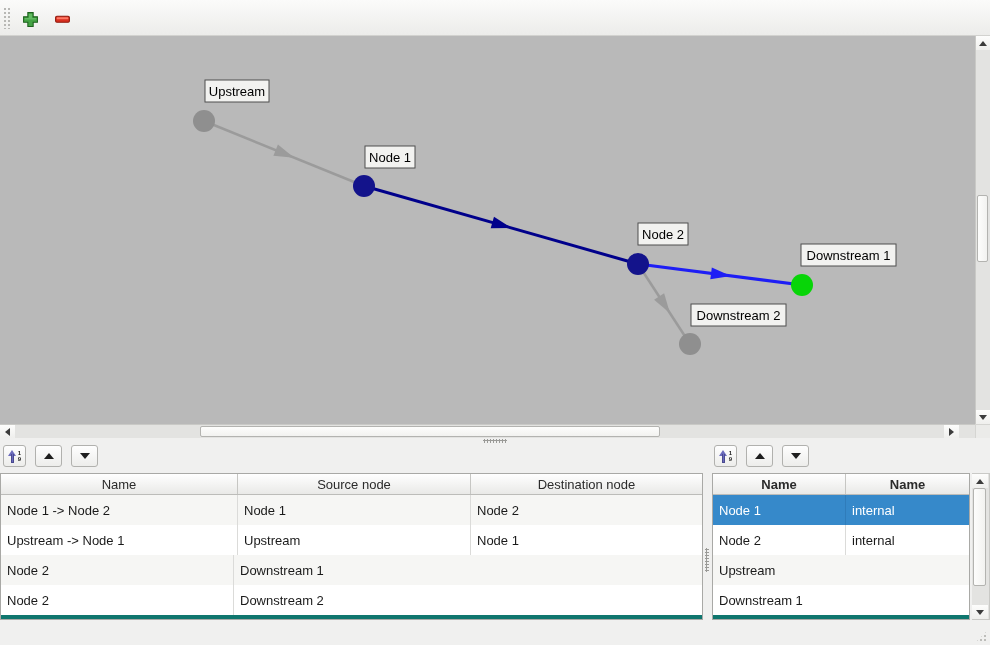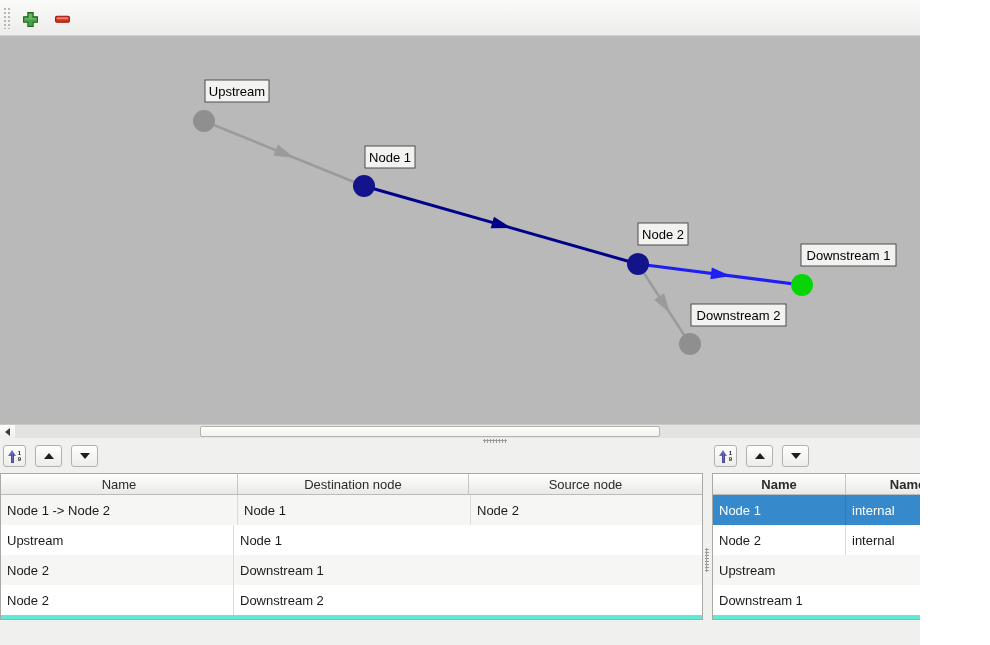--- a/index.html
+++ b/index.html
@@ -1,18 +1,18 @@
 <!DOCTYPE html>
 <html><head>
 <meta charset="utf-8">
 <style>
   * { margin:0; padding:0; box-sizing:border-box; }
   html,body { width:990px; height:645px; }
   body { font-family:"Liberation Sans","DejaVu Sans",sans-serif; font-size:13px; color:#1a1a1a; }
-  #root { position:relative; width:920px; height:645px; background:#f0f0ef; overflow:hidden; }
+  #root { position:relative; width:990px; height:645px; background:#f0f0ef; overflow:hidden; }
 
   
   .topbar { position:absolute; left:0; top:0; width:990px; height:36px;
     background:linear-gradient(#fbfbfa,#ececea); border-bottom:1px solid #d2d2cf; }
   .topbar-grip { position:absolute; left:3px; top:7px; width:9px; height:22px;
     background-image:radial-gradient(circle,#b8b8b5 1px,transparent 1.3px);
     background-size:4px 4px; }
   .tool-btn { position:absolute; top:9px; width:20px; height:20px; border:none;
     background:transparent; cursor:pointer; padding:0; }
   .tool-btn svg { width:17px; height:17px; display:block; margin:auto; }
@@ -67,21 +67,21 @@
   .mini-btn.updown { width:27px; }
   .sort-glyph { display:flex; align-items:center; }
   .sort-arrow { position:relative; width:9px; height:13px; }
   .sort-arrow .stem { position:absolute; left:3px; top:4px; width:3px; height:9px; background:#6b6bbd; border:1px solid #4a4a90; border-top:none; }
   .sort-arrow .head { position:absolute; left:0; top:0; width:0; height:0;
     border-left:4.5px solid transparent; border-right:4.5px solid transparent; border-bottom:6px solid #6b6bbd; }
   .sort-digits { display:flex; flex-direction:column; font-size:6px; line-height:6px;
     color:#222; margin-left:1px; font-weight:bold; }
 
   
-  .table { background:#5eead4; border:1px solid #a9a9a6; overflow:hidden; }
+  .table { background:#0f766e; border:1px solid #a9a9a6; overflow:hidden; }
   .pane-left .table { width:703px; height:147px; margin-left:0; }
   .right-body { display:flex; }
   .pane-right .table { width:258px; height:147px; }
   .thead { display:flex; height:21px; background:linear-gradient(#ffffff,#e9e9e7);
     border-bottom:1px solid #bcbcb9; }
   .th { display:flex; align-items:center; justify-content:center; color:#2b2b2b;
     border-right:1px solid #c6c6c3; cursor:pointer; }
   .th:last-child { border-right:none; }
   .pane-right .th { font-weight:bold; }
   .tr { display:flex; height:30px; background:#fff; cursor:pointer; }
@@ -209,29 +209,30 @@
       <button class="mini-btn updown">
           <div class="tri tri-up" style="border-bottom-color:#1e1e1e;border-left-width:5px;border-right-width:5px;border-bottom-width:6px;"></div>
         </button>
       <button class="mini-btn updown">
           <div class="tri tri-down" style="border-top-color:#1e1e1e;border-left-width:5px;border-right-width:5px;border-top-width:6px;"></div>
         </button>
     </div>
     <div class="table" id="links-table">
       <div class="thead">
         <div class="th lt-c0">Name</div>
+        <div class="th lt-c1">Source node</div>
         <div class="th lt-c2">Destination node</div>
-        <div class="th lt-c1">Source node</div>
       </div>
       <div class="tr">
         <div class="td lt-c0">Node 1 -&gt; Node 2</div>
         <div class="td lt-c1">Node 1</div>
         <div class="td lt-c2">Node 2</div>
       </div>
       <div class="tr">
+        <div class="td lt-c0">Upstream -&gt; Node 1</div>
         <div class="td lt-c1">Upstream</div>
         <div class="td lt-c2">Node 1</div>
       </div>
       <div class="tr">
         <div class="td lt-c1">Node 2</div>
         <div class="td lt-c2">Downstream 1</div>
       </div>
       <div class="tr">
         <div class="td lt-c1">Node 2</div>
         <div class="td lt-c2">Downstream 2</div>

